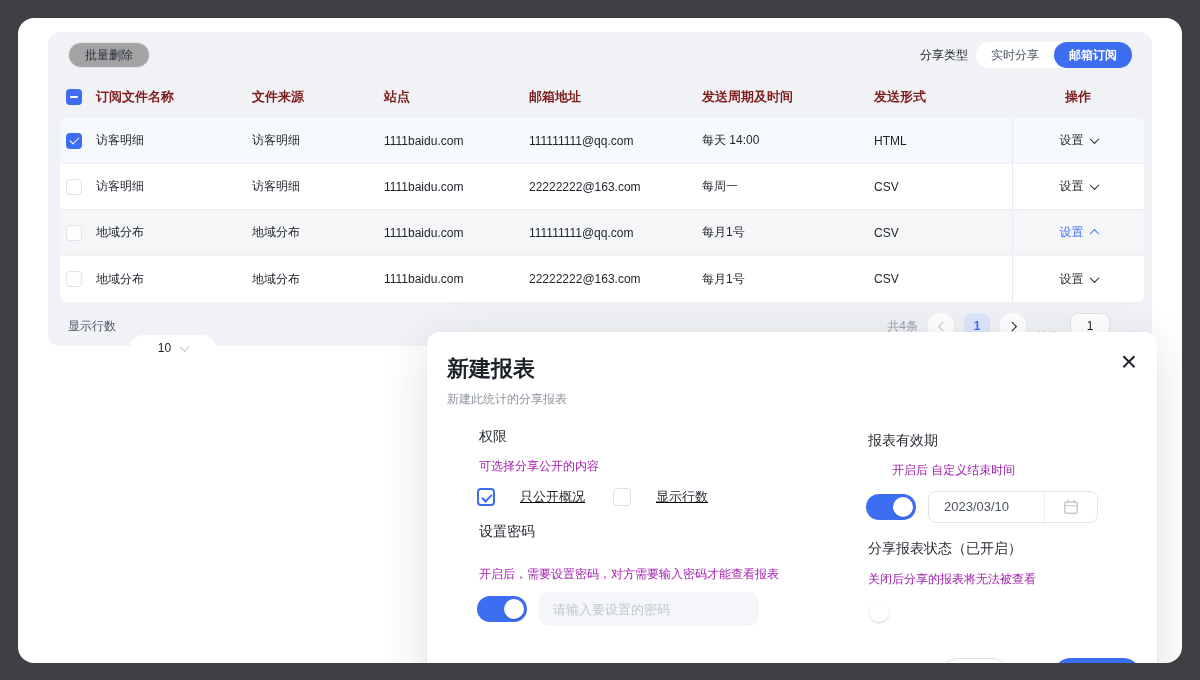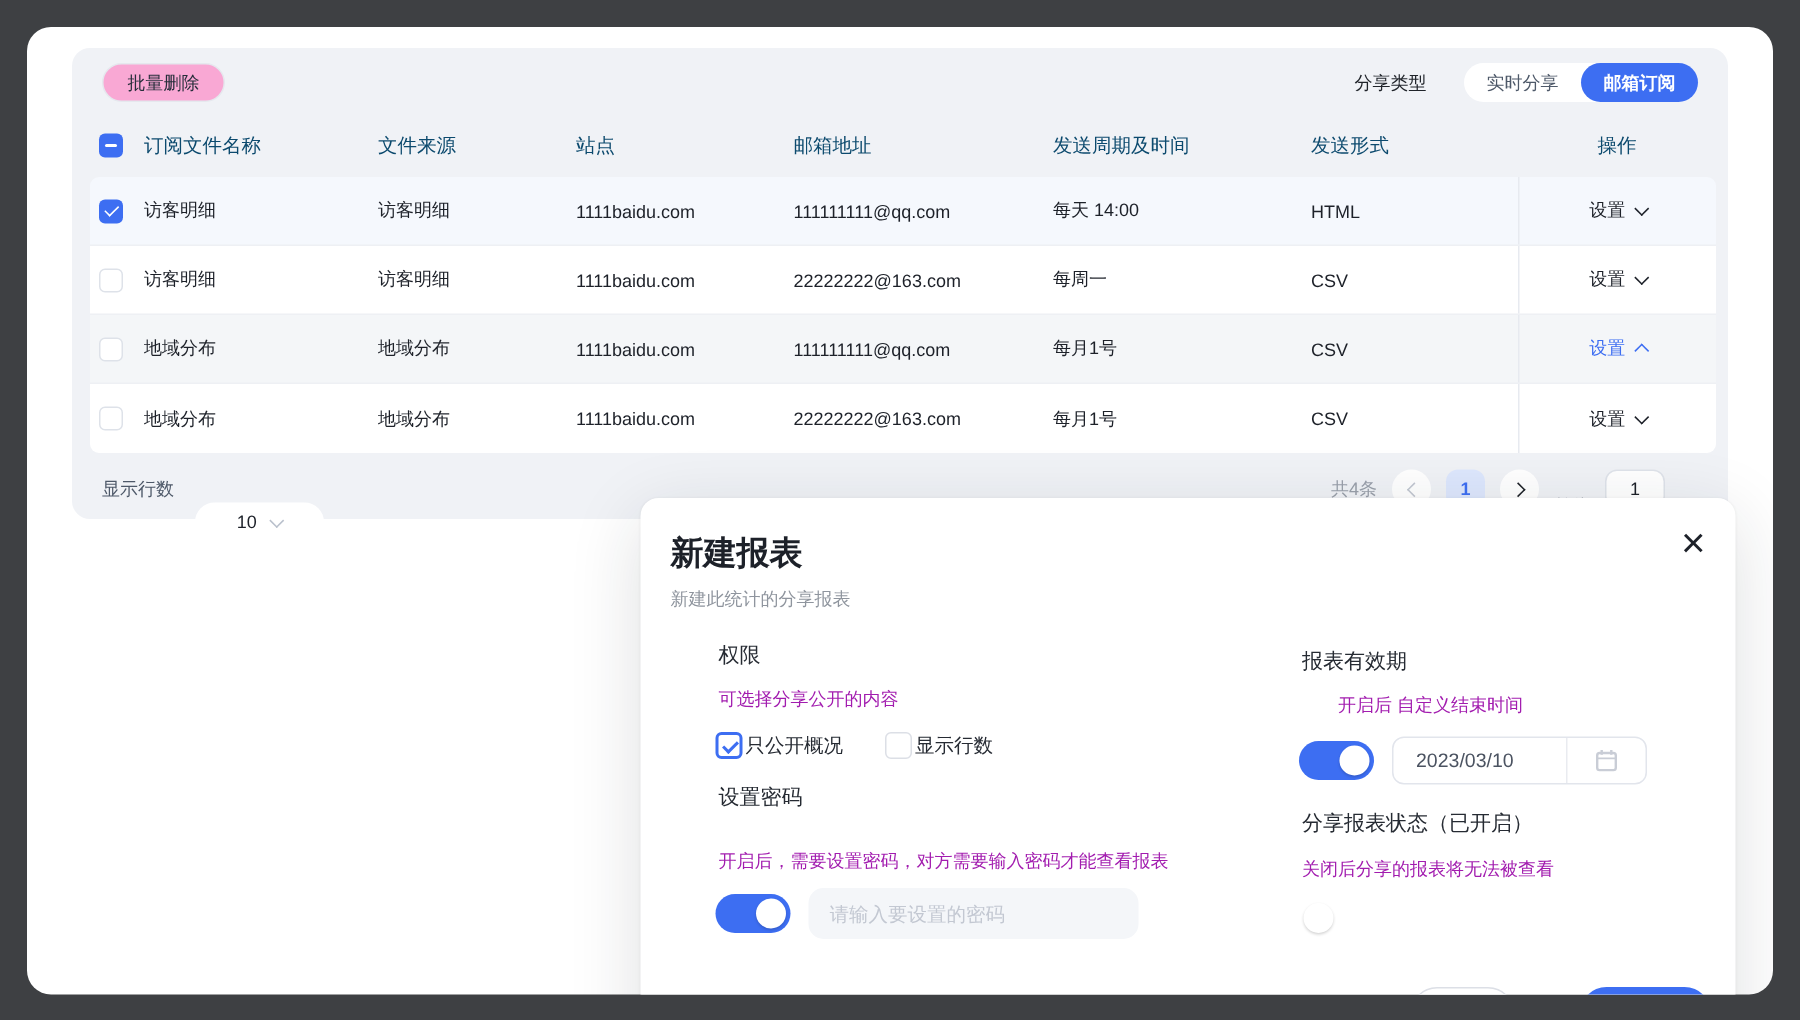--- a/index.html
+++ b/index.html
@@ -4,31 +4,31 @@
 <style>
   * { margin:0; padding:0; box-sizing:border-box; }
   html,body { width:1200px; height:680px; overflow:hidden; }
   body { background:#3e4043; font-family:"Liberation Sans","DejaVu Sans",sans-serif; position:relative; }
 
   .page { position:absolute; left:18px; top:18px; width:1164px; height:645px; background:#ffffff; border-radius:16px; overflow:hidden; }
 
   
   .card { position:absolute; left:30px; top:14px; width:1104px; height:314px; background:#f0f2f6; border-radius:12px; }
   .toolbar { position:absolute; left:20px; right:20px; top:10px; height:26px; display:flex; justify-content:space-between; align-items:center; }
-  .btn-batch { height:26px; padding:0 16px; background:#f9a8d4; border:1px solid #e5e8ee; border-radius:14px; font-size:12px; color:#272e3b; line-height:24px; cursor:pointer; }
-  .share-group { display:flex; align-items:center; gap:25px; }
+  .btn-batch { height:26px; padding:0 16px; background:#a3a3a3; border:1px solid #e5e8ee; border-radius:14px; font-size:12px; color:#272e3b; line-height:24px; cursor:pointer; }
+  .share-group { display:flex; align-items:center; gap:8px; }
   .share-label { font-size:12px; color:#1f2329; }
   .segmented { background:#fff; border-radius:14px; height:26px; display:flex; }
   .seg { padding:0 15px; line-height:26px; font-size:12px; color:#4e5969; border-radius:14px; cursor:pointer; }
   .seg.active { background:#3d6ef2; color:#fff; font-weight:bold; }
 
   .table { position:absolute; left:12px; top:44px; width:1084px; }
   .trow { display:flex; align-items:center; }
   .thead { height:42px; }
-  .thead .cell { font-size:13px; font-weight:normal; color:#0c4a6e; }
+  .thead .cell { font-size:13px; font-weight:bold; color:#7f1d1d; }
   .rows-wrap { border-radius:6px; overflow:hidden; }
   .drow { height:46px; background:#fff; border-bottom:1px solid #eef0f4; }
   .drow:last-child { border-bottom:none; }
   .drow.selected { background:#f5f8fd; }
   .drow.hovered { background:#f4f6f8; }
   .cell { font-size:12px; color:#1d2129; padding-right:8px; }
   .col-check { width:36px; padding-left:6px; display:flex; align-items:center; }
   .col-name { width:156px; } .col-source { width:132px; } .col-site { width:145px; }
   .col-email { width:173px; } .col-period { width:172px; } .col-format { flex:1; }
   .col-action { width:132px; align-self:stretch; display:flex; align-items:center; justify-content:center; border-left:1px solid #e7eaf0; padding-right:0; }
@@ -68,21 +68,21 @@
   .modal { position:absolute; left:409px; top:314px; width:730px; height:400px; background:#fff; border-radius:12px; box-shadow:0 12px 48px rgba(31,35,41,.14), 0 0 2px rgba(31,35,41,.06); z-index:10; }
   .m-title { position:absolute; left:20px; top:22px; font-size:22px; font-weight:bold; color:#1d2129; }
   .m-close { position:absolute; right:20px; top:16px; font-size:28px; font-weight:300; color:#1d2129; cursor:pointer; line-height:1; }
   .m-sub { position:absolute; left:20px; top:59px; font-size:12px; color:#8f959e; }
   .sec-title { font-size:14px; color:#262b33; position:absolute; }
   .sec-desc { font-size:12px; color:#a21caf; position:absolute; }
 
   .perm-title { left:52px; top:96px; }
   .perm-desc { left:52px; top:126px; }
   .perm-options { position:absolute; left:50px; top:156px; display:flex; gap:28px; align-items:center; }
-  .opt { display:flex; align-items:center; gap:2px; cursor:pointer; }
+  .opt { display:flex; align-items:center; gap:25px; cursor:pointer;text-decoration:underline; }
   .opt-label { font-size:13px; color:#262b33; }
   .mcb { width:18px; height:18px; border-radius:4px; position:relative; }
   .mcb.checked { background:#fff; border:2px solid #3d6ef2; }
   .mcb.checked::after { content:""; position:absolute; left:3px; top:3.5px; width:8px; height:4px; border-left:2px solid #3d6ef2; border-bottom:2px solid #3d6ef2; transform:rotate(-45deg); }
   .mcb.unchecked { background:#fff; border:1.5px solid #dcdfe6; }
 
   .pwd-title { left:52px; top:191px; }
   .pwd-desc { left:52px; top:234px; }
   .pwd-row { position:absolute; left:50px; top:260px; display:flex; align-items:center; gap:12px; }
   .pwd-input { width:220px; height:34px; background:#f4f6f9; border:none; border-radius:10px; padding:0 14px; font-size:13px; color:#262b33; font-family:inherit; }

